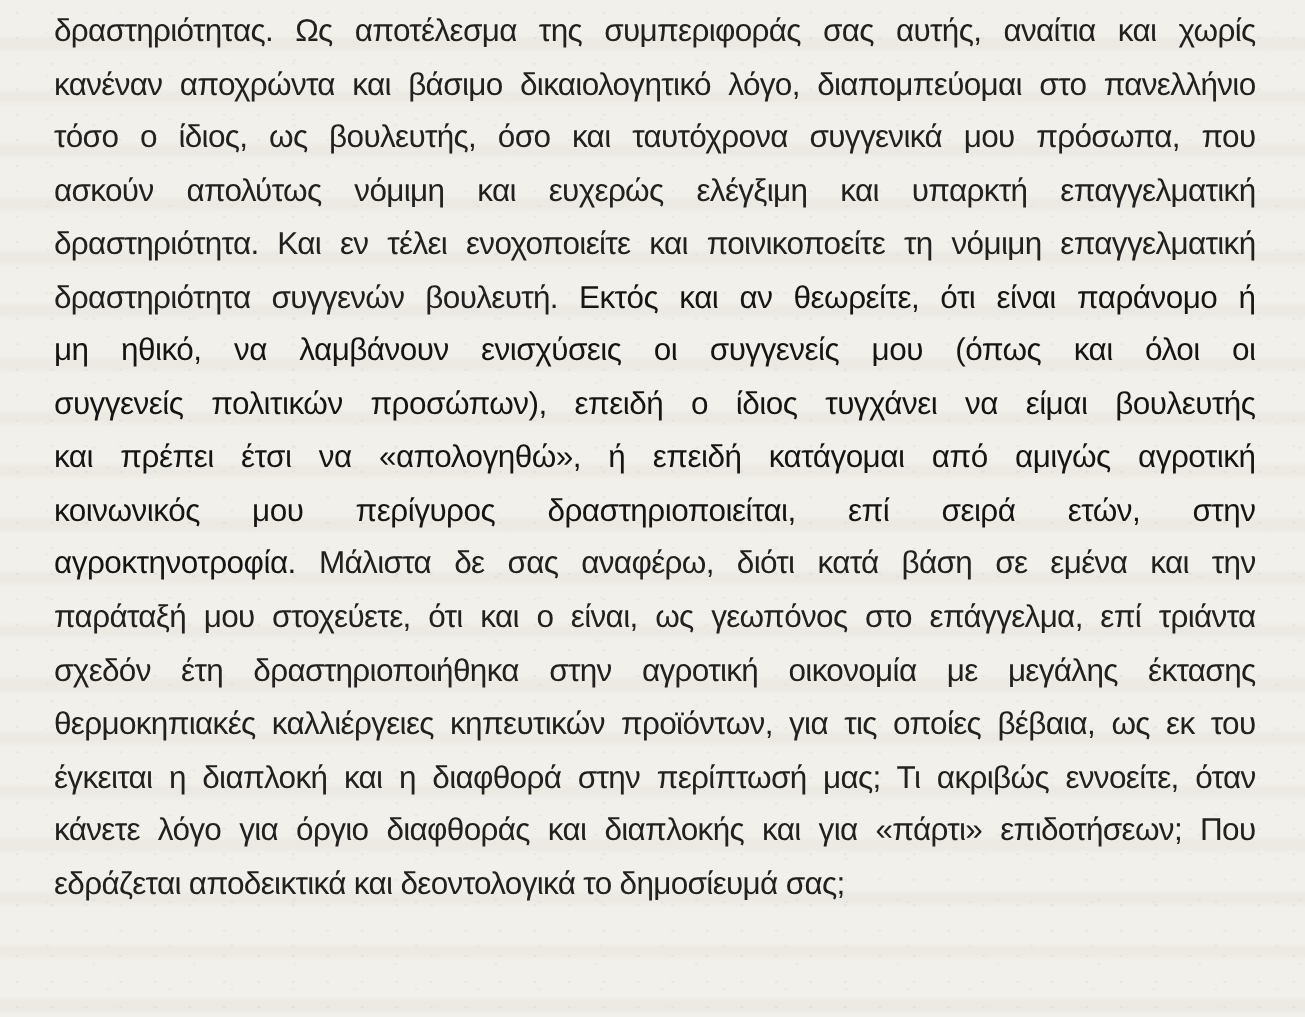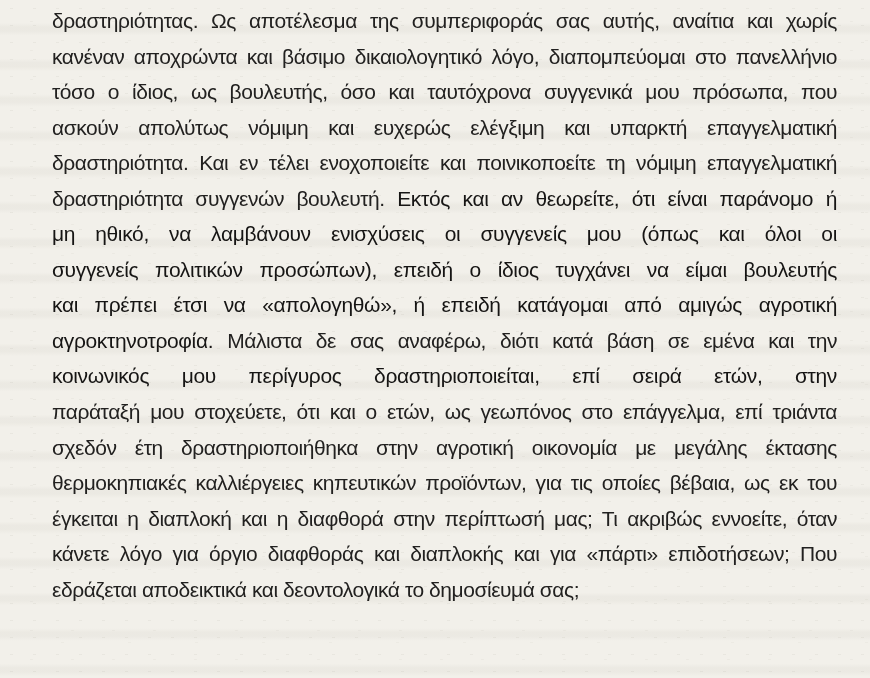--- a/index.html
+++ b/index.html
@@ -48,21 +48,20 @@
     font-size: 21px;
     letter-spacing: -0.45px;
   }
   .line {
     height: 35.55px;
     line-height: 35.55px;
     overflow: hidden;
     text-align: justify;
     text-align-last: justify;
     white-space: normal;
-    margin-left: 16px;
   }
   .line.last {
     text-align: right;
     text-align-last: left;
   }
   .bold {
     font-weight: 400;
     color: #161514;
     letter-spacing: -0.35px;
   }
@@ -74,22 +73,22 @@
   <div class="paragraph" id="paragraph">
       <div class="line"><span>δραστηριότητας. Ως αποτέλεσμα της συμπεριφοράς σας αυτής, αναίτια και χωρίς</span></div>
       <div class="line"><span>κανέναν αποχρώντα και βάσιμο δικαιολογητικό λόγο, διαπομπεύομαι στο πανελλήνιο</span></div>
       <div class="line"><span>τόσο ο ίδιος, ως βουλευτής, όσο και ταυτόχρονα συγγενικά μου πρόσωπα, που</span></div>
       <div class="line"><span>ασκούν απολύτως νόμιμη και ευχερώς ελέγξιμη και υπαρκτή επαγγελματική</span></div>
       <div class="line"><span>δραστηριότητα. Και εν τέλει ενοχοποιείτε και ποινικοποείτε τη νόμιμη επαγγελματική</span></div>
       <div class="line"><span>δραστηριότητα συγγενών βουλευτή. </span><span class="bold">Εκτός και αν θεωρείτε, ότι είναι παράνομο ή</span></div>
       <div class="line"><span class="bold">μη ηθικό, να λαμβάνουν ενισχύσεις οι συγγενείς μου (όπως και όλοι οι</span></div>
       <div class="line"><span class="bold">συγγενείς πολιτικών προσώπων), επειδή ο ίδιος τυγχάνει να είμαι βουλευτής</span></div>
       <div class="line"><span class="bold">και πρέπει έτσι να «απολογηθώ», ή επειδή κατάγομαι από αμιγώς αγροτική</span></div>
+      <div class="line"><span class="bold">κοινωνικός μου περίγυρος δραστηριοποιείται, επί σειρά ετών, στην</span></div>
       <div class="line"><span class="bold">αγροκτηνοτροφία. </span><span>Μάλιστα δε σας αναφέρω, διότι κατά βάση σε εμένα και την</span></div>
-      <div class="line"><span class="bold">κοινωνικός μου περίγυρος δραστηριοποιείται, επί σειρά ετών, στην</span></div>
-      <div class="line"><span>παράταξή μου στοχεύετε, ότι και ο ετών, ως γεωπόνος στο επάγγελμα, επί τριάντα</span></div>
+      <div class="line"><span>παράταξή μου στοχεύετε, ότι και ο είναι, ως γεωπόνος στο επάγγελμα, επί τριάντα</span></div>
       <div class="line"><span>σχεδόν έτη δραστηριοποιήθηκα στην αγροτική οικονομία με μεγάλης έκτασης</span></div>
       <div class="line"><span>θερμοκηπιακές καλλιέργειες κηπευτικών προϊόντων, για τις οποίες βέβαια, ως εκ του</span></div>
       <div class="line"><span>έγκειται η διαπλοκή και η διαφθορά στην περίπτωσή μας; Τι ακριβώς εννοείτε, όταν</span></div>
       <div class="line"><span>κάνετε λόγο για όργιο διαφθοράς και διαπλοκής και για «πάρτι» επιδοτήσεων; Που</span></div>
       <div class="line last"><span>εδράζεται αποδεικτικά και δεοντολογικά το δημοσίευμά σας;</span></div>
     </div>
 </div>
 
 </body></html>

